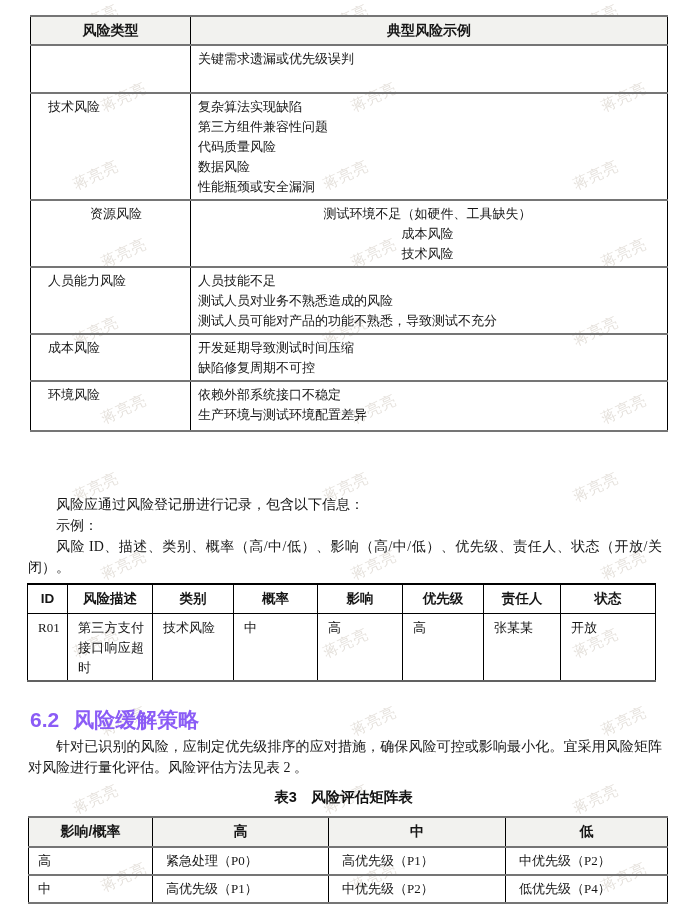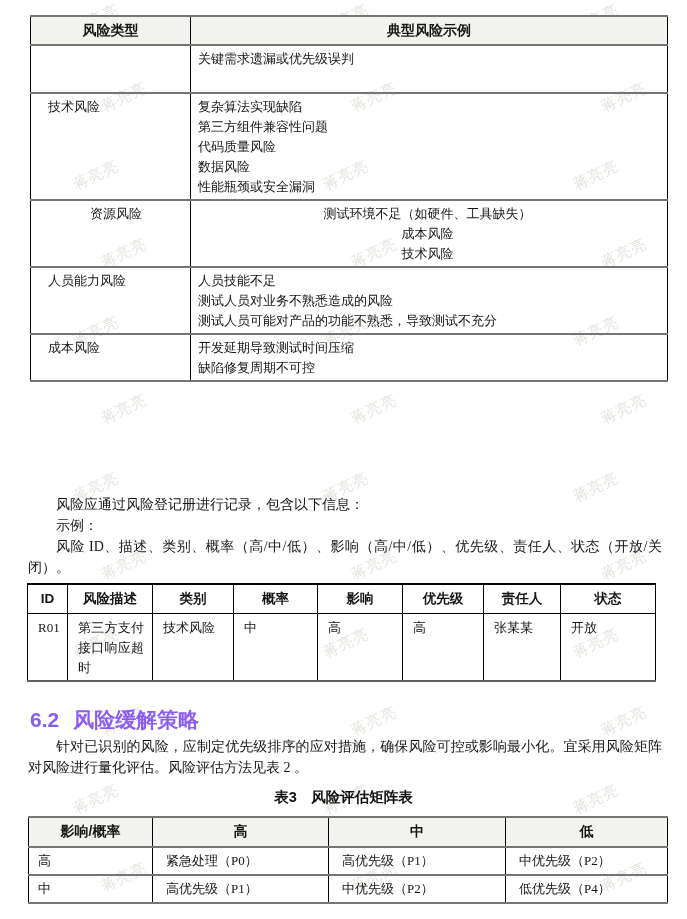--- a/index.html
+++ b/index.html
@@ -162,20 +162,27 @@
           <div>测试人员可能对产品的功能不熟悉，导致测试不充分</div>
         </td>
       </tr>
       <tr style="height: 45px;">
         <td class="t1-type">成本风险</td>
         <td class="t1-ex">
           <div>开发延期导致测试时间压缩</div>
           <div>缺陷修复周期不可控</div>
         </td>
       </tr>
+      <tr style="height: 50px;">
+        <td class="t1-type">环境风险</td>
+        <td class="t1-ex">
+          <div>依赖外部系统接口不稳定</div>
+          <div>生产环境与测试环境配置差异</div>
+        </td>
+      </tr>
     </tbody>
 </table>
 
 <div id="register-intro" class="para">
   <p>风险应通过风险登记册进行记录，包含以下信息：</p>
   <p>示例：</p>
   <p>风险 ID、描述、类别、概率（高/中/低）、影响（高/中/低）、优先级、责任人、状态（开放/关闭）。</p>
 </div>
 
 <table id="register-table">

